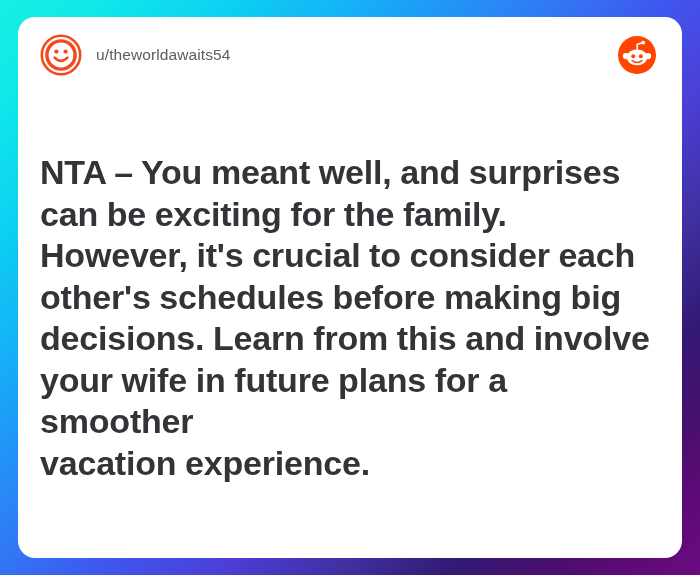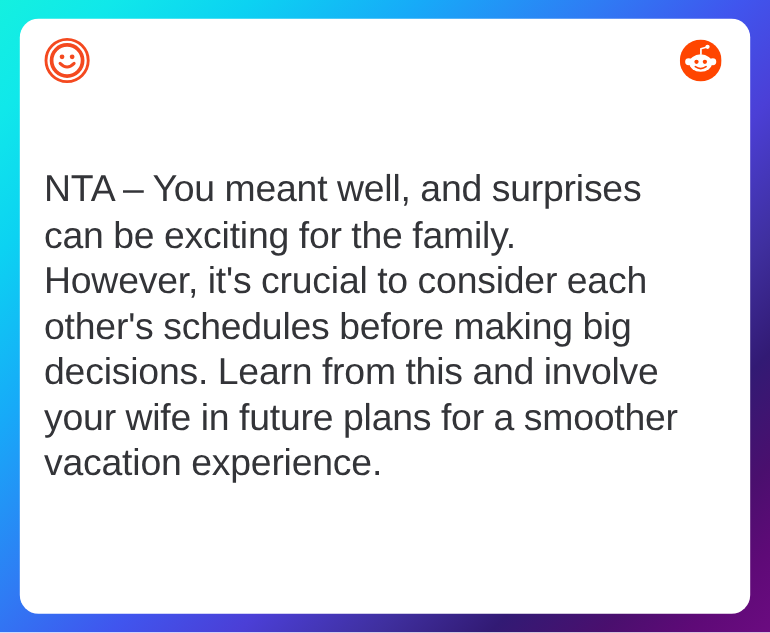--- a/index.html
+++ b/index.html
@@ -87,21 +87,21 @@
 
   
   #comment-body {
     position: absolute;
     left: 22px;
     top: 135px;
     width: 624px;
     font-size: 34px;
     line-height: 41.5px;
     color: #333438;
-    font-weight: 400;
+    font-weight: 700;
     letter-spacing: -0.2px;
     white-space: pre-line;
     word-spacing: -0.5px;
   }
 </style>
 </head>
 <body>
 
 <div id="backdrop">
 
@@ -112,20 +112,21 @@
       <span class="avatar">
         <svg viewBox="0 0 42 42" width="42" height="42" aria-hidden="true">
           <circle cx="21" cy="21" r="19.2" fill="none" stroke="#f4491f" stroke-width="2.6"></circle>
           <circle cx="21" cy="21" r="14.1" fill="none" stroke="#f4491f" stroke-width="3.4"></circle>
           <circle cx="16.4" cy="17.6" r="2.15" fill="#f4491f"></circle>
           <circle cx="25.6" cy="17.6" r="2.15" fill="#f4491f"></circle>
           <path d="M14.6 23.6 Q21 30.2 27.4 23.6" fill="none" stroke="#f4491f" stroke-width="2.7" stroke-linecap="round"></path>
         </svg>
       </span>
 
+      <span class="username">u/theworldawaits54</span>
 
       <span class="spacer"></span>
 
       <span class="brand-logo">
         <svg viewBox="0 0 38 38" width="38" height="38" aria-hidden="true">
           <circle cx="19" cy="19" r="19" fill="#ff4500"></circle>
 
           <path d="M19.2 13.2 L19.2 8.3 L24.0 7.0" fill="none" stroke="#ffffff" stroke-width="1.55" stroke-linecap="round" stroke-linejoin="round"></path>
           <circle cx="25.2" cy="6.6" r="1.95" fill="#ffffff"></circle>
 

